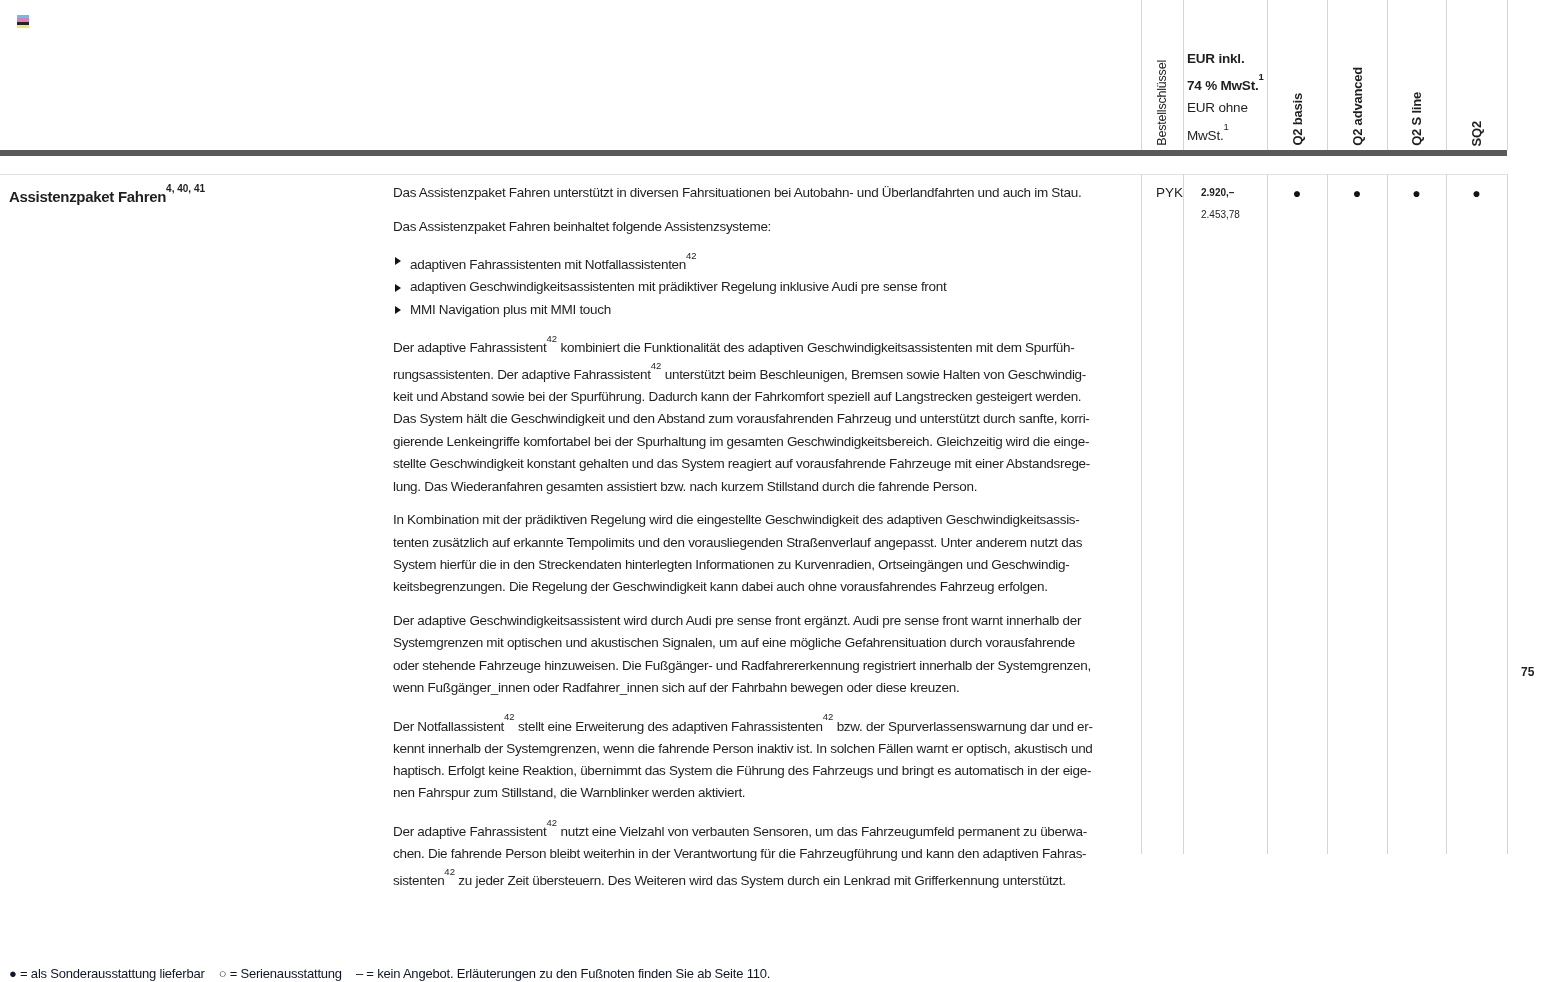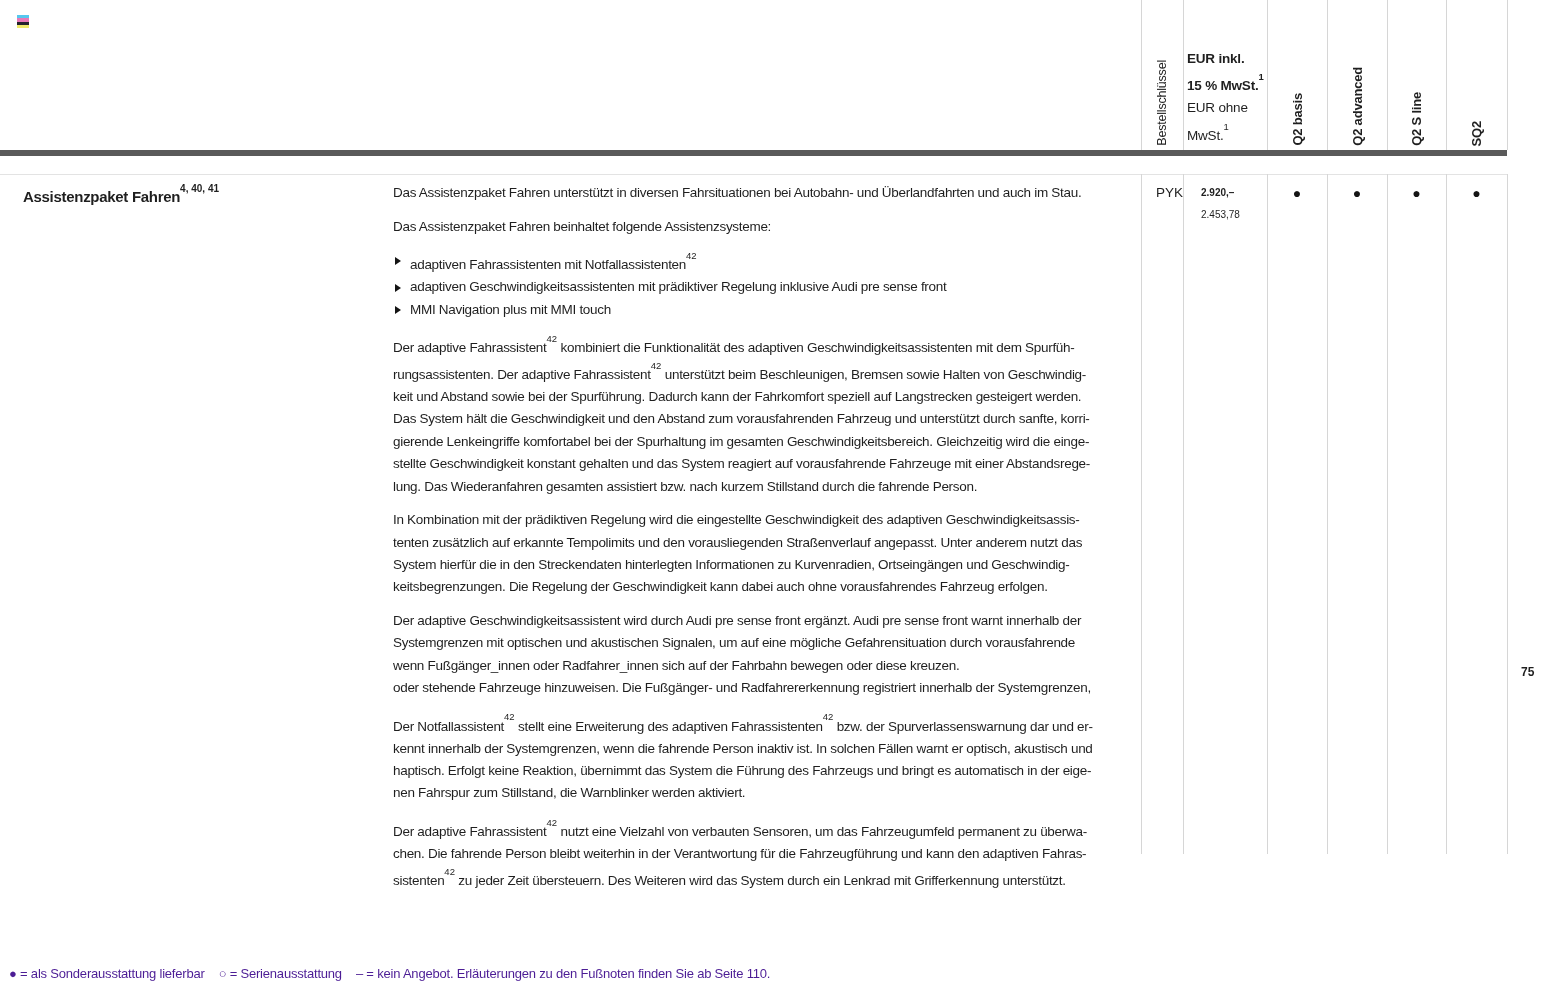--- a/index.html
+++ b/index.html
@@ -31,41 +31,41 @@
     font-size:13px;letter-spacing:-0.2px;white-space:nowrap;color:#1f1f1f;
   }
   .vcell.plain span{font-weight:400;font-size:12.5px;}
   .vcell.bold span{font-weight:700;}
 
   .eur-head{position:absolute;left:1187px;top:48px;width:80px;line-height:22.4px;font-size:13.5px;letter-spacing:-0.2px;}
   .eur-head .b{font-weight:700;}
   .eur-head sup,.sup{font-size:9.5px;position:relative;top:-4px;letter-spacing:0;}
 
   
-  .row-title{position:absolute;left:23px;top:182px;line-height:22.4px;font-size:15px;font-weight:700;letter-spacing:-0.3px;white-space:nowrap;}
+  .row-title{position:absolute;left:9px;top:182px;line-height:22.4px;font-size:15px;font-weight:700;letter-spacing:-0.3px;white-space:nowrap;}
   .row-title sup{font-size:10px;position:relative;top:-4.5px;letter-spacing:0;}
 
   .text-blocks{position:absolute;left:393px;top:182px;width:745px;font-size:13.5px;letter-spacing:-0.3px;line-height:22.4px;}
   .block + .block{margin-top:11.2px;}
   .line{white-space:nowrap;}
   .bullet-line{position:relative;padding-left:17px;white-space:nowrap;}
   .bullet-line .tri{
     position:absolute;left:2px;top:7.5px;width:0;height:0;
     border-left:6.5px solid #141414;border-top:4px solid transparent;border-bottom:4px solid transparent;
   }
   .text-blocks sup{font-size:9.5px;position:relative;top:-4.5px;letter-spacing:0;margin-top:48px;}
 
   .cell-code{position:absolute;left:1141px;top:182px;width:42px;line-height:22.4px;font-size:13.5px;text-align:right;}
   .cell-price{position:absolute;left:1183px;top:182px;width:84px;line-height:22.4px;font-size:10px;padding-left:18px;box-sizing:border-box;white-space:nowrap;}
   .cell-price .incl{font-weight:700;}
   .dot-cell{position:absolute;top:182px;line-height:22.4px;font-size:14px;text-align:center;color:#141414;}
 
   .page-number{position:absolute;left:1521px;top:661px;font-size:12px;line-height:22px;font-weight:bold;}
 
-  .footer{position:absolute;left:9px;top:966px;font-size:13px;letter-spacing:-0.2px;display:flex;gap:14px;white-space:nowrap;color:#4c1d95;}
+  .footer{position:absolute;left:9px;top:966px;font-size:13px;letter-spacing:-0.2px;display:flex;gap:14px;white-space:nowrap;color:#0f172a;}
 </style>
 </head>
 <body>
 
 <div class="page">
 
   <div class="color-mark" id="color-mark">
       <div class="stripe" style="background: rgb(86, 199, 238);"></div>
       <div class="stripe" style="background: rgb(232, 120, 182);"></div>
       <div class="stripe" style="background: rgb(35, 35, 46);"></div>
@@ -78,21 +78,21 @@
   <div class="vline hdr" style="left:1327px"></div>
   <div class="vline hdr" style="left:1387px"></div>
   <div class="vline hdr" style="left:1446px"></div>
   <div class="vline hdr" style="left:1507px"></div>
 
   <div class="vcell plain" style="left:1141px;width:42px;">
     <span>Bestellschlüssel</span>
   </div>
   <div class="eur-head">
     <div class="b"><span>EUR inkl.</span></div>
-    <div class="b"><span>15 % MwSt.</span><sup>1</sup></div>
+    <div class="b"><span>74 % MwSt.</span><sup>1</sup></div>
     <div><span>EUR ohne</span></div>
     <div><span>MwSt.</span><sup>1</sup></div>
   </div>
   <div class="vcell bold" style="left:1267px;width:60px;">
     <span>Q2 basis</span>
   </div>
   <div class="vcell bold" style="left:1327px;width:60px;">
     <span>Q2 advanced</span>
   </div>
   <div class="vcell bold" style="left:1387px;width:59px;">
@@ -140,22 +140,22 @@
       </div>
       <div class="block">
         <div class="line">In Kombination mit der prädiktiven Regelung wird die eingestellte Geschwindigkeit des adaptiven Geschwindigkeitsassis-</div>
         <div class="line">tenten zusätzlich auf erkannte Tempolimits und den vorausliegenden Straßenverlauf angepasst. Unter anderem nutzt das</div>
         <div class="line">System hierfür die in den Streckendaten hinterlegten Informationen zu Kurvenradien, Ortseingängen und Geschwindig-</div>
         <div class="line">keitsbegrenzungen. Die Regelung der Geschwindigkeit kann dabei auch ohne vorausfahrendes Fahrzeug erfolgen.</div>
       </div>
       <div class="block">
         <div class="line">Der adaptive Geschwindigkeitsassistent wird durch Audi pre sense front ergänzt. Audi pre sense front warnt innerhalb der</div>
         <div class="line">Systemgrenzen mit optischen und akustischen Signalen, um auf eine mögliche Gefahrensituation durch vorausfahrende</div>
+        <div class="line">oder stehende Fahrzeuge hinzuweisen. Die Fußgänger- und Radfahrererkennung registriert innerhalb der Systemgrenzen,</div>
         <div class="line">wenn Fußgänger_innen oder Radfahrer_innen sich auf der Fahrbahn bewegen oder diese kreuzen.</div>
-        <div class="line">oder stehende Fahrzeuge hinzuweisen. Die Fußgänger- und Radfahrererkennung registriert innerhalb der Systemgrenzen,</div>
       </div>
       <div class="block">
         <div class="line">Der Notfallassistent<sup>42</sup> stellt eine Erweiterung des adaptiven Fahrassistenten<sup>42</sup> bzw. der Spurverlassenswarnung dar und er-</div>
         <div class="line">kennt innerhalb der Systemgrenzen, wenn die fahrende Person inaktiv ist. In solchen Fällen warnt er optisch, akustisch und</div>
         <div class="line">haptisch. Erfolgt keine Reaktion, übernimmt das System die Führung des Fahrzeugs und bringt es automatisch in der eige-</div>
         <div class="line">nen Fahrspur zum Stillstand, die Warnblinker werden aktiviert.</div>
       </div>
       <div class="block">
         <div class="line">Der adaptive Fahrassistent<sup>42</sup> nutzt eine Vielzahl von verbauten Sensoren, um das Fahrzeugumfeld permanent zu überwa-</div>
         <div class="line">chen. Die fahrende Person bleibt weiterhin in der Verantwortung für die Fahrzeugführung und kann den adaptiven Fahras-</div>

